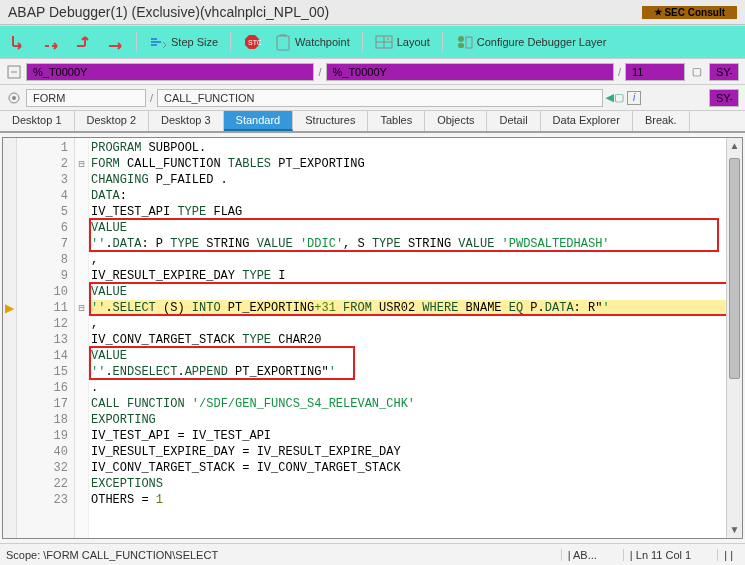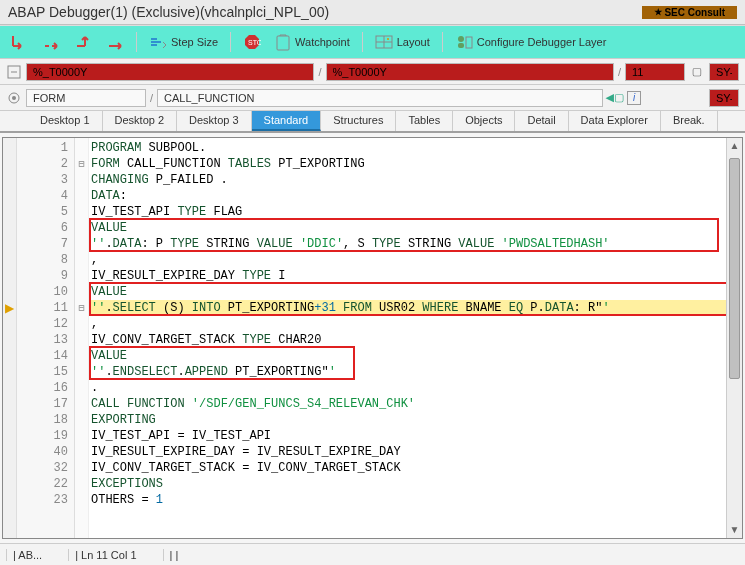--- a/index.html
+++ b/index.html
@@ -71,40 +71,39 @@
     background: #f2f2f2;
     border-bottom: 1px solid #ccc;
     padding: 3px 6px;
     display: flex;
     align-items: center;
     gap: 4px;
     height: 26px;
     font-size: 11px;
   }
   .nav-input {
-    background: #b91c1c;
+    background: #a21caf;
     border: 1px solid #bbb;
     padding: 2px 6px;
     height: 18px;
     font-size: 11px;
   }
   .nav-input.ro { background:#f9f9f9; color:#333; }
   .nav-sep { color:#888; }
   .mini-icon {
     width:16px; height:16px; display:inline-flex; align-items:center; justify-content:center;
     cursor:pointer; color:#666;
   }
 
   .tabbar {
     display: flex;
     background: #f3f3f3;
     border-bottom: 2px solid #a0a0a0;
     height: 22px;
     overflow:hidden;
-    padding-left:28px;
   }
   .tab {
     padding: 3px 12px;
     border-right: 1px solid #ccc;
     font-size: 11px;
     color: #333;
     cursor: pointer;
     white-space: nowrap;
   }
   .tab.active {
@@ -165,21 +164,21 @@
     line-height: 16px;
     white-space: pre;
     padding-top: 2px;
     position:relative;
     overflow:hidden;
   }
   .cl { height:16px; display:flex; align-items:center; padding-left:2px;}
   .cl.hl { background:#fff0a0; }
   .kw { color:#14532d; }
   .str { color:#109040; }
-  .num { color:#0369a1; }
+  .num { color:#4d7c0f; }
   .redbox {
     position:absolute;
     border:2px solid #e02020;
     pointer-events:none;
   }
 
   .scrollbar-v {
     width:16px;
     background:#eee;
     border-left:1px solid #ccc;
@@ -380,18 +379,19 @@
   <div class="scrollbar-v">
     <div class="sb-arrow">▲</div>
     <div class="sb-track">
       <div class="sb-thumb" style="top:4px;height:60%"></div>
     </div>
     <div class="sb-arrow" style="position:absolute;bottom:0;width:100%">▼</div>
   </div>
 </div>
 
 <div class="statusbar">
+  <span>Scope: \FORM CALL_FUNCTION\SELECT</span>
   <span class="sb-right">
     <span class="sb-seg">| <span>AB...</span></span>
     <span class="sb-seg">| <span>Ln  11 Col   1</span></span>
     <span class="sb-seg">| |</span>
   </span>
 </div>
 
 </body></html>

